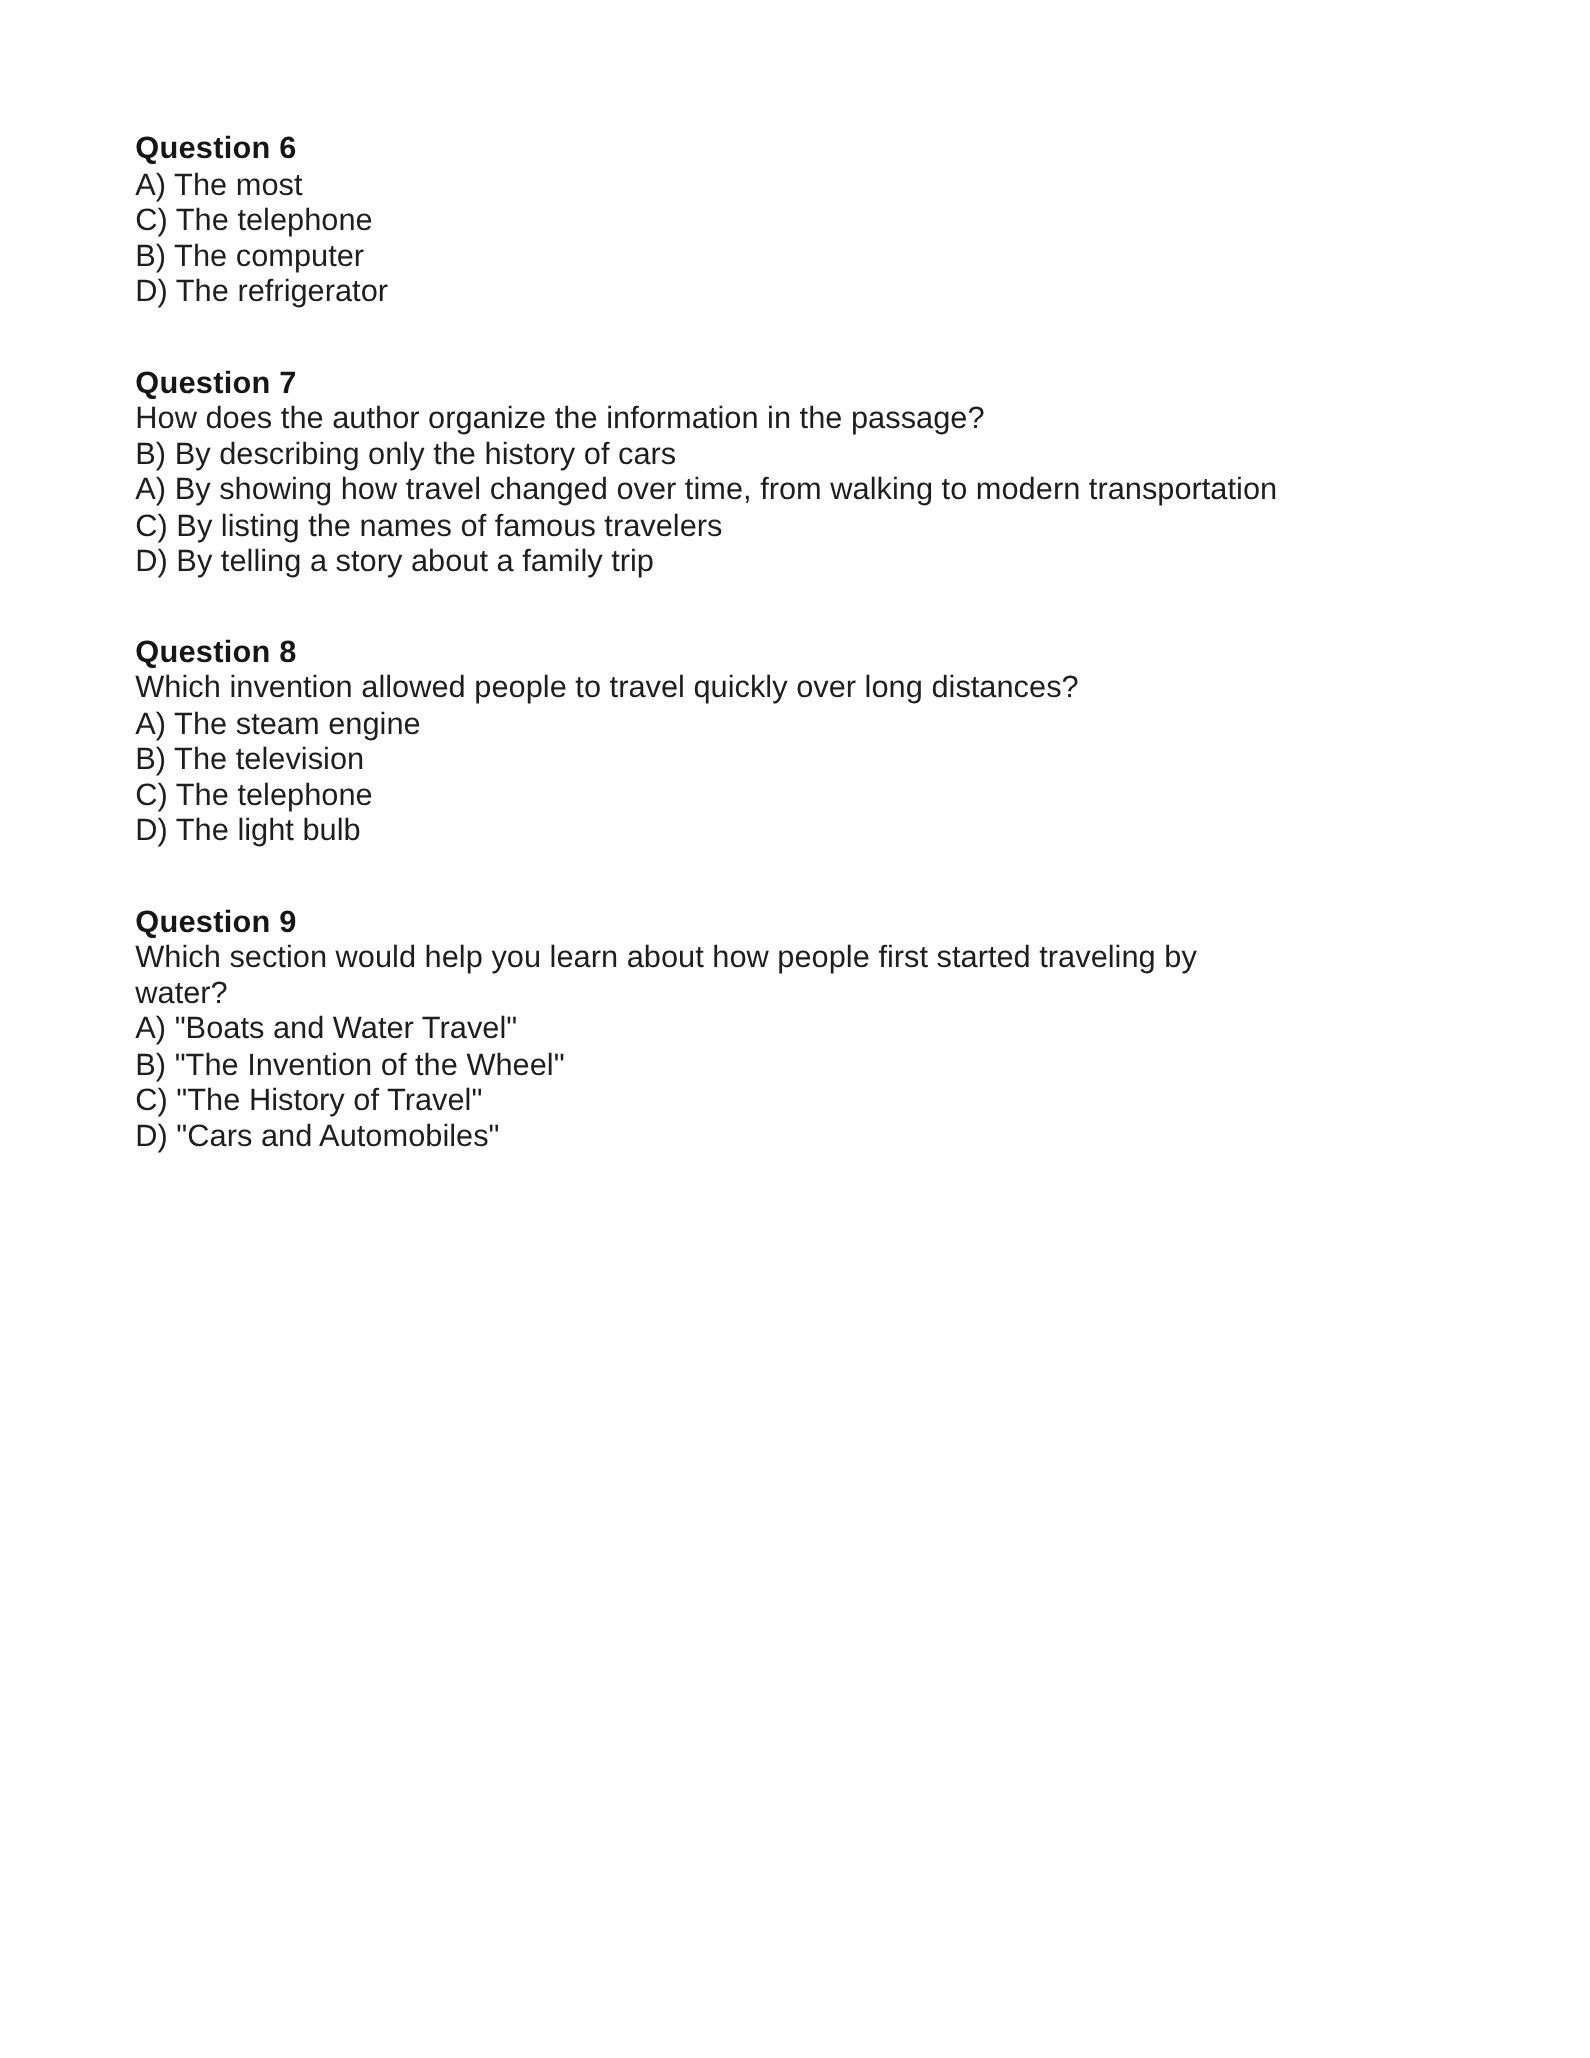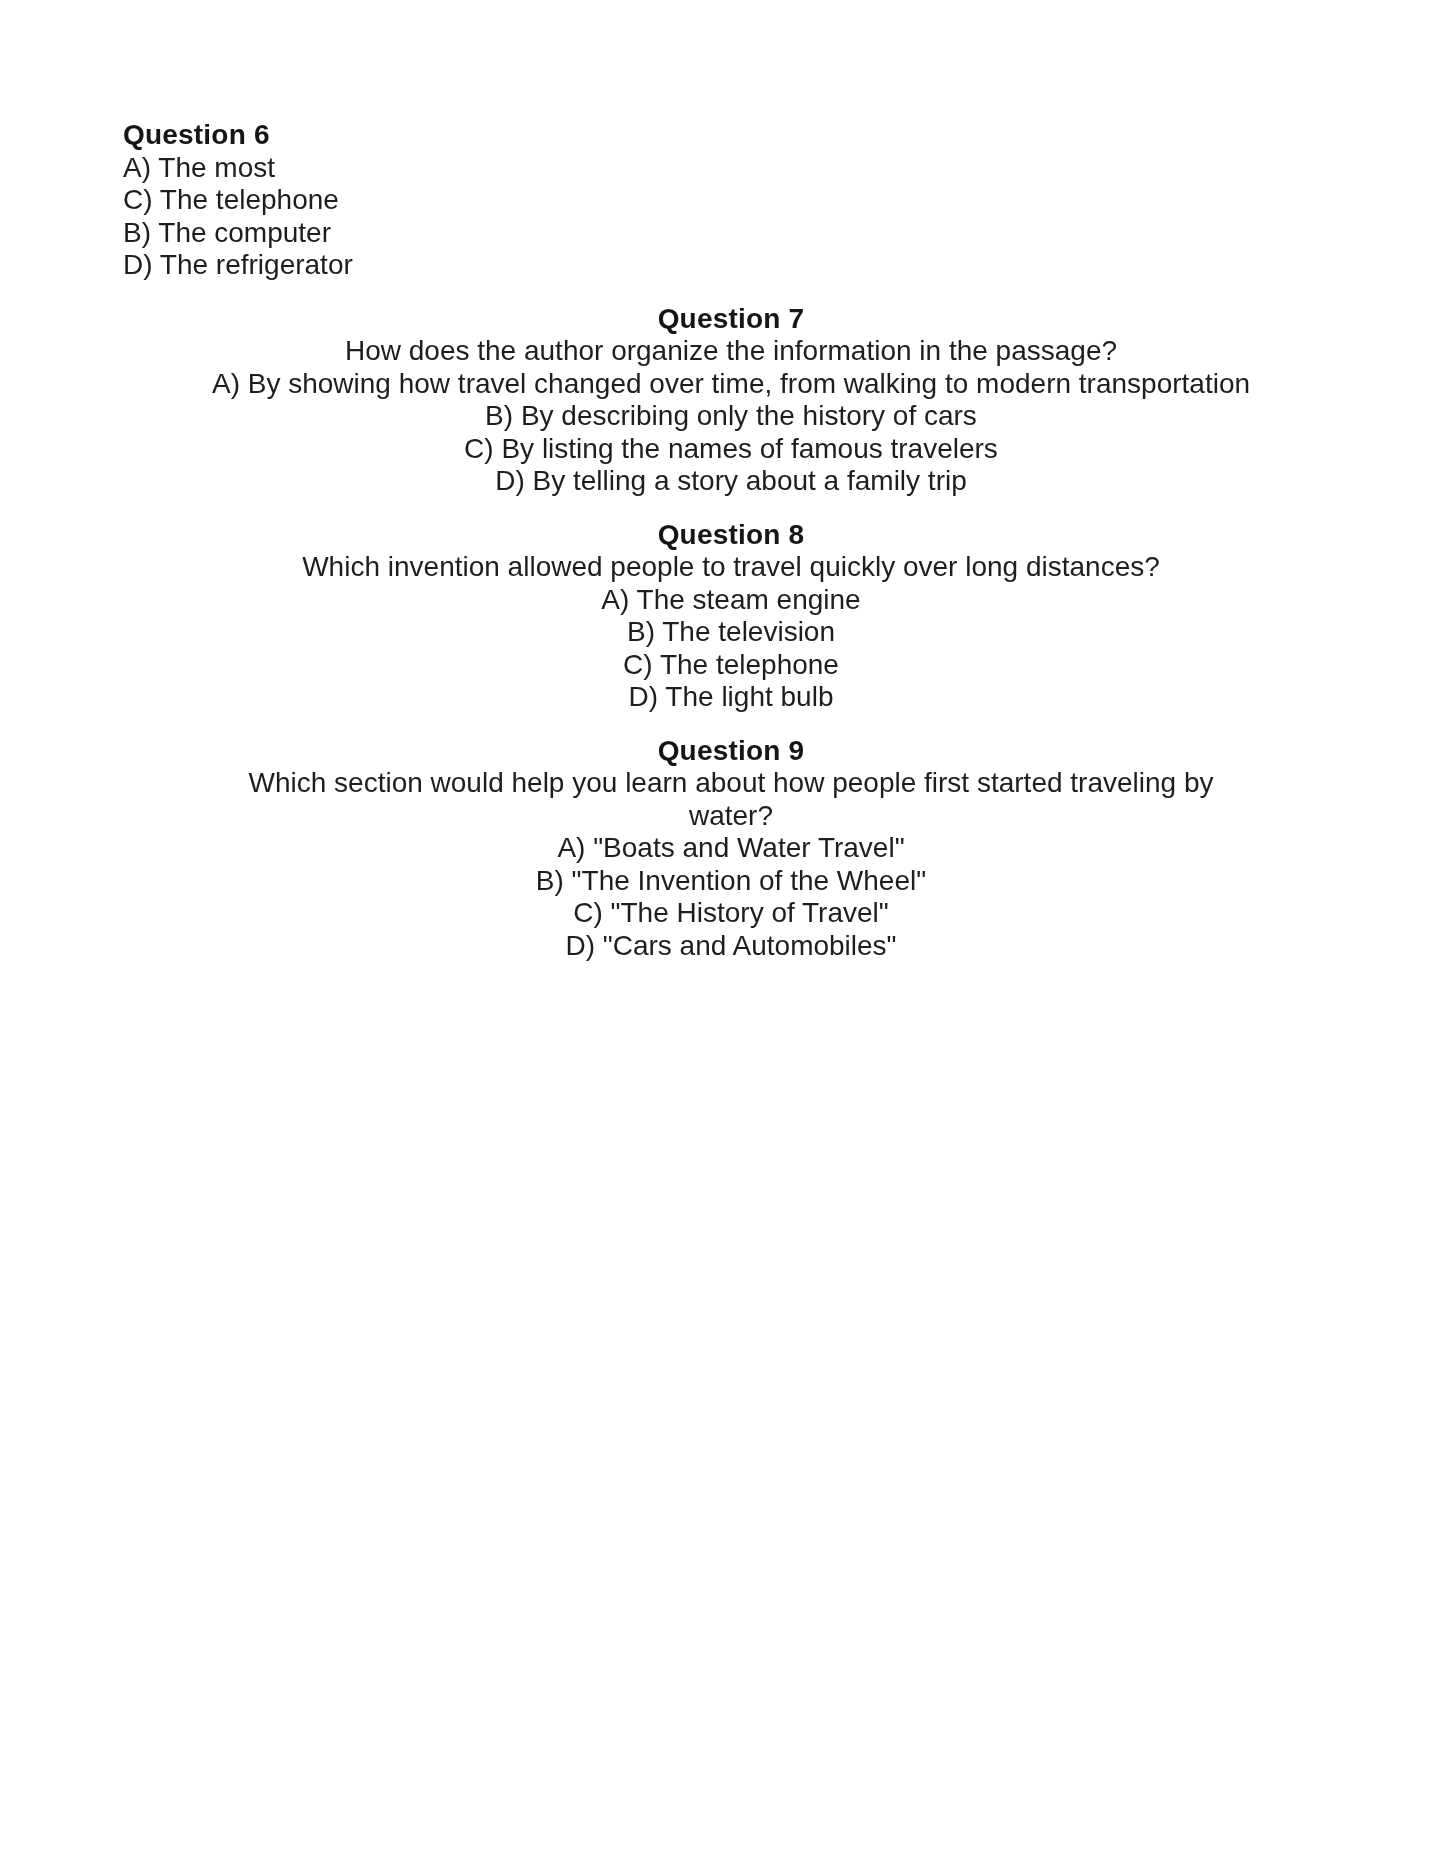--- a/index.html
+++ b/index.html
@@ -13,21 +13,21 @@
     color: #1e1e1e;
     overflow: hidden;
   }
   .content {
     position: absolute;
     left: 123px;
     top: 119px;
     width: 1216px;
   }
   .question-block { display: block; }
-  .question-block + .question-block { margin-top: 21px; text-align: center; }
+  .question-block + .question-block { margin-top: 50px; }
   .q-title {
     font-size: 28px;
     line-height: 32.5px;
     font-weight: 700;
     color: #161616;
     letter-spacing: 0.2px;
   }
   .q-prompt {
     font-size: 28px;
     line-height: 32.5px;
@@ -60,22 +60,22 @@
       <h2 class="q-title">Question 6</h2>
       <p class="q-option">A) The most</p>
       <p class="q-option">C) The telephone</p>
       <p class="q-option">B) The computer</p>
       <p class="q-option">D) The refrigerator</p>
     </section>
 
     <section class="question-block">
       <h2 class="q-title">Question 7</h2>
       <p class="q-prompt">How does the author organize the information in the passage?</p>
+      <p class="q-option">B) By describing only the history of cars</p>
       <p class="q-option">A) By showing how travel changed over time, from walking to modern transportation</p>
-      <p class="q-option">B) By describing only the history of cars</p>
       <p class="q-option">C) By listing the names of famous travelers</p>
       <p class="q-option">D) By telling a story about a family trip</p>
     </section>
 
     <section class="question-block">
       <h2 class="q-title">Question 8</h2>
       <p class="q-prompt">Which invention allowed people to travel quickly over long distances?</p>
       <p class="q-option">A) The steam engine</p>
       <p class="q-option">B) The television</p>
       <p class="q-option">C) The telephone</p>

